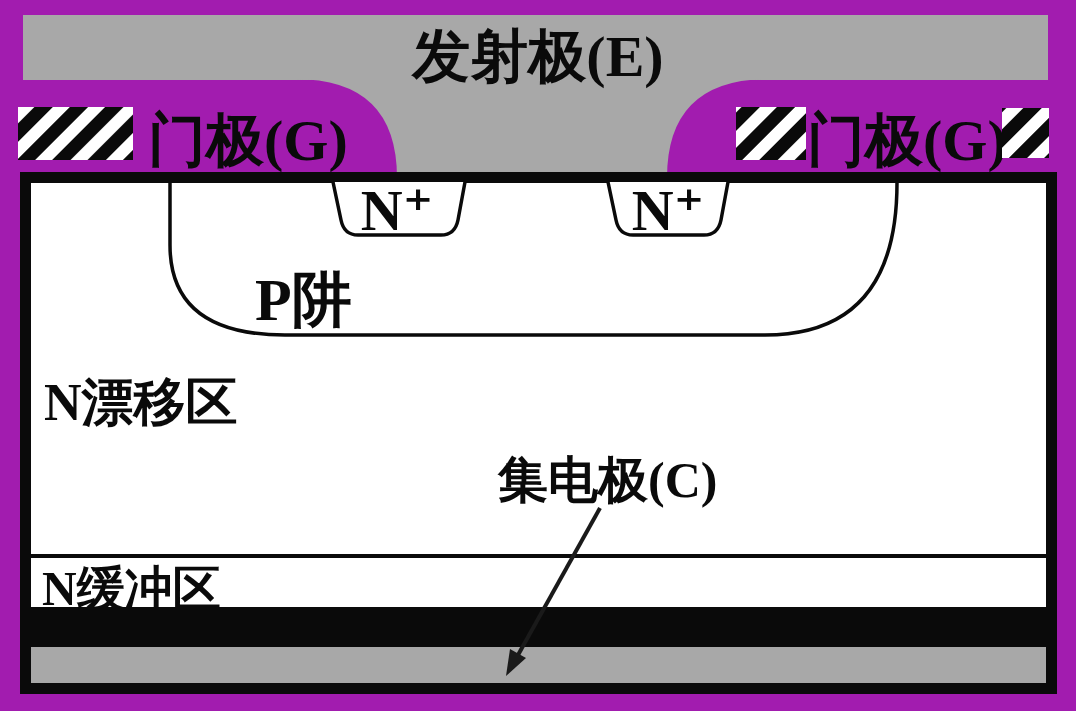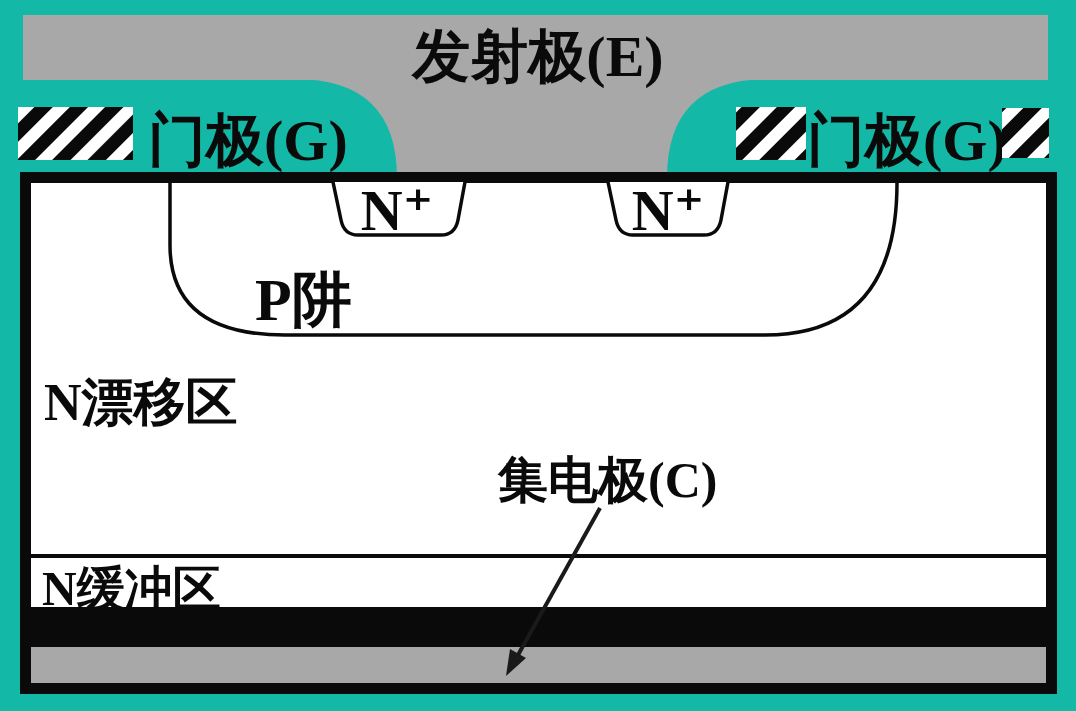--- a/index.html
+++ b/index.html
@@ -1,16 +1,16 @@
 <!DOCTYPE html>
 <html><head>
 <meta charset="utf-8">
 <style>
   html,body{margin:0;padding:0;background:#ffffff;}
-  .stage{position:relative;width:1076px;height:711px;background:#14b8a6;overflow:hidden;}
+  .stage{position:relative;width:1076px;height:711px;background:#a21caf;overflow:hidden;}
   svg{display:block;}
   text{font-family:"Liberation Serif","DejaVu Serif",serif;font-weight:700;fill:#0a0a0a;}
 </style>
 </head>
 <body>
 
 <div class="stage">
 <svg width="1076" height="711" viewBox="0 0 1076 711" xmlns="http://www.w3.org/2000/svg">
   <defs>
 

